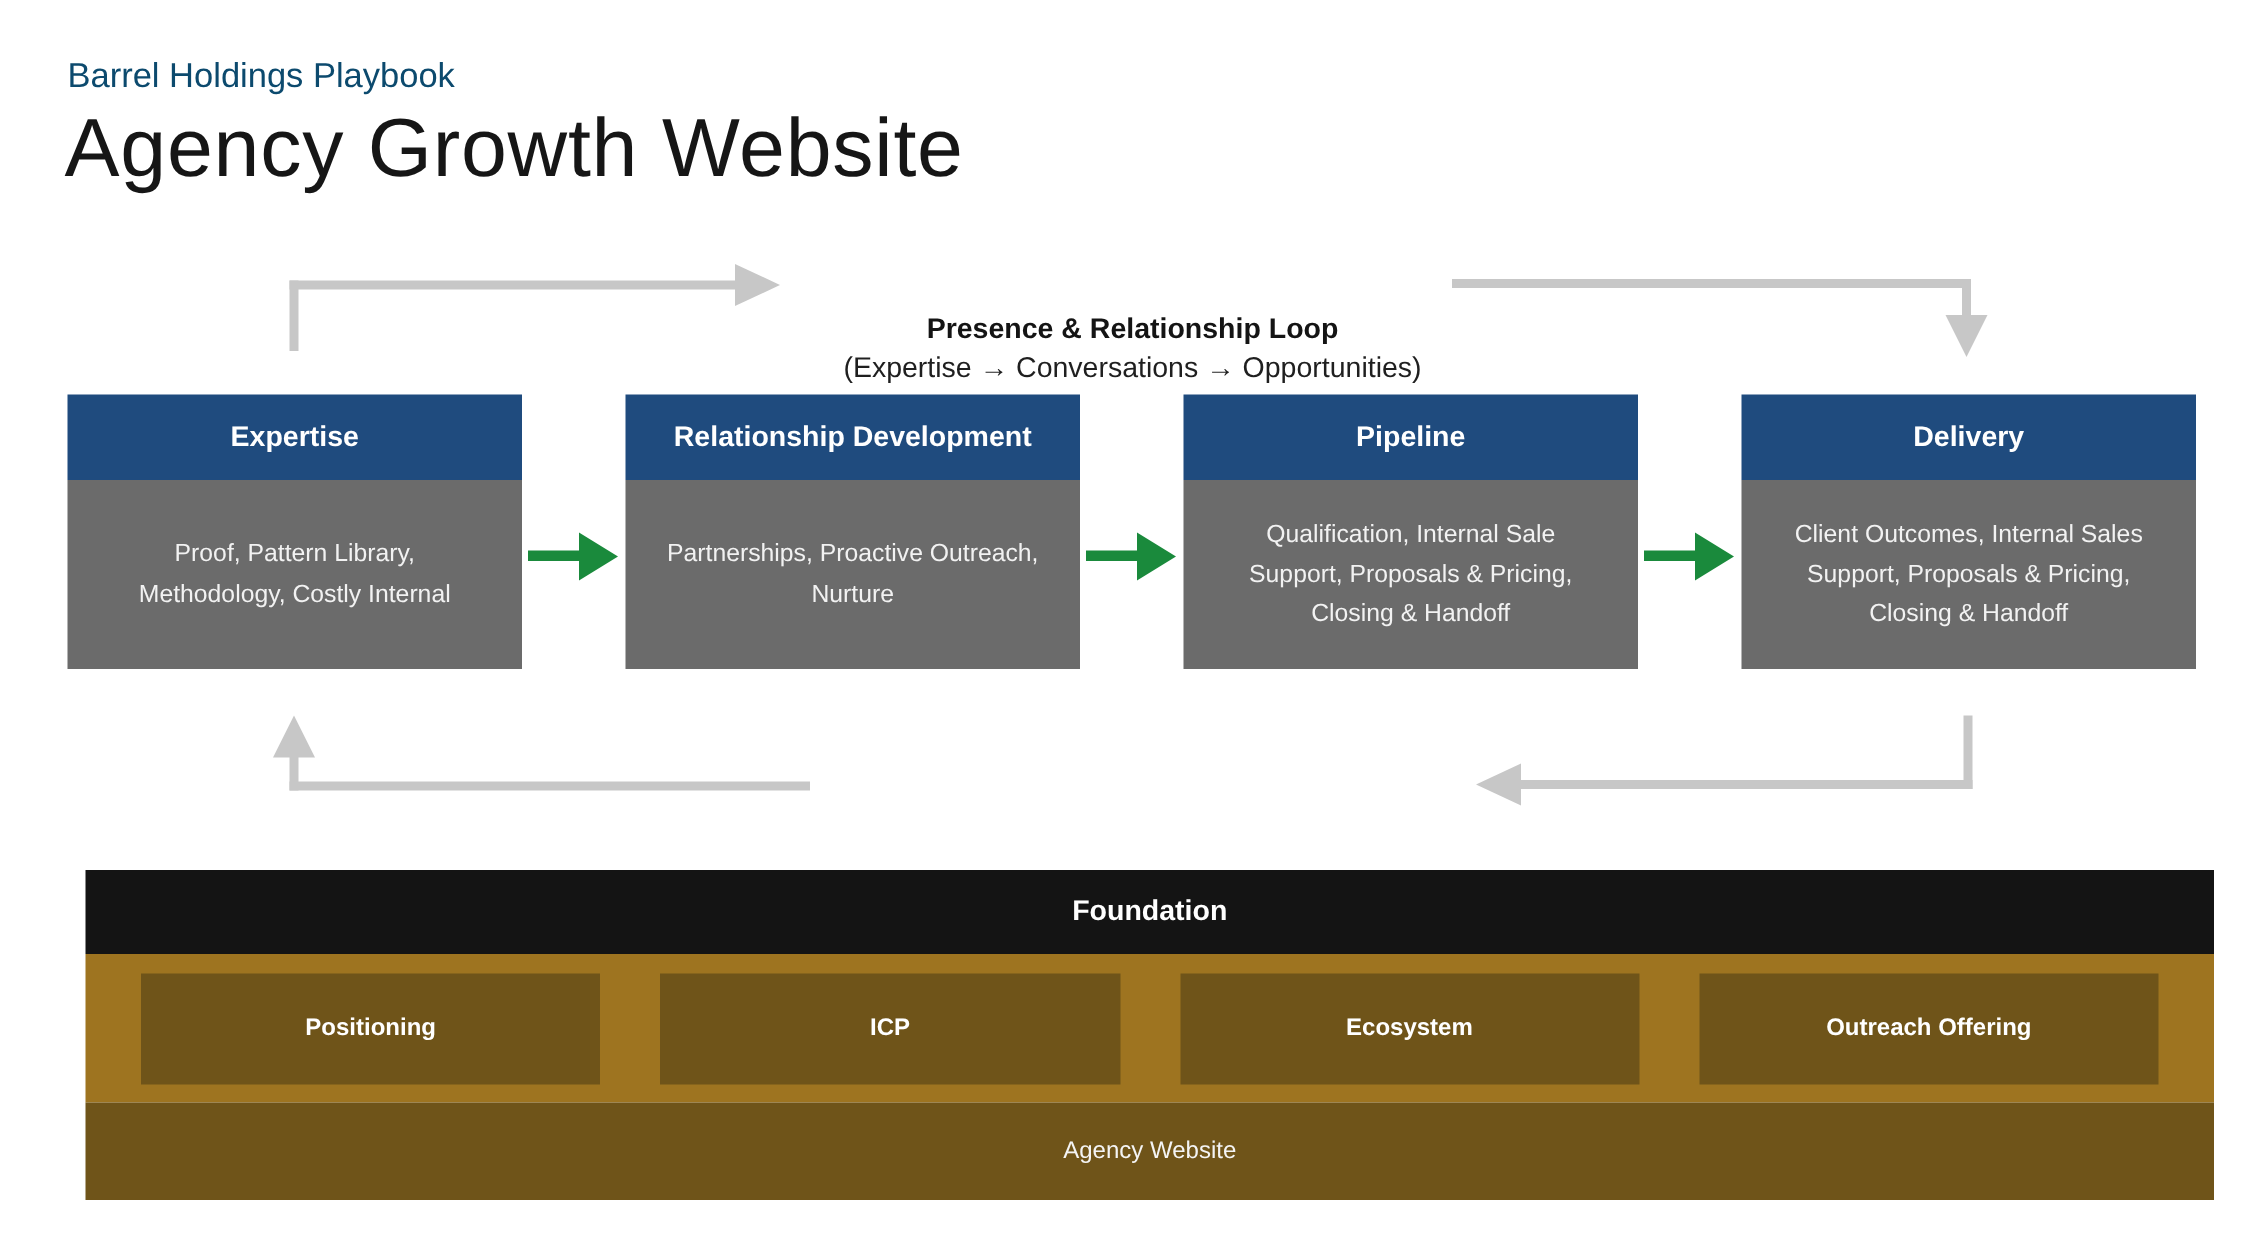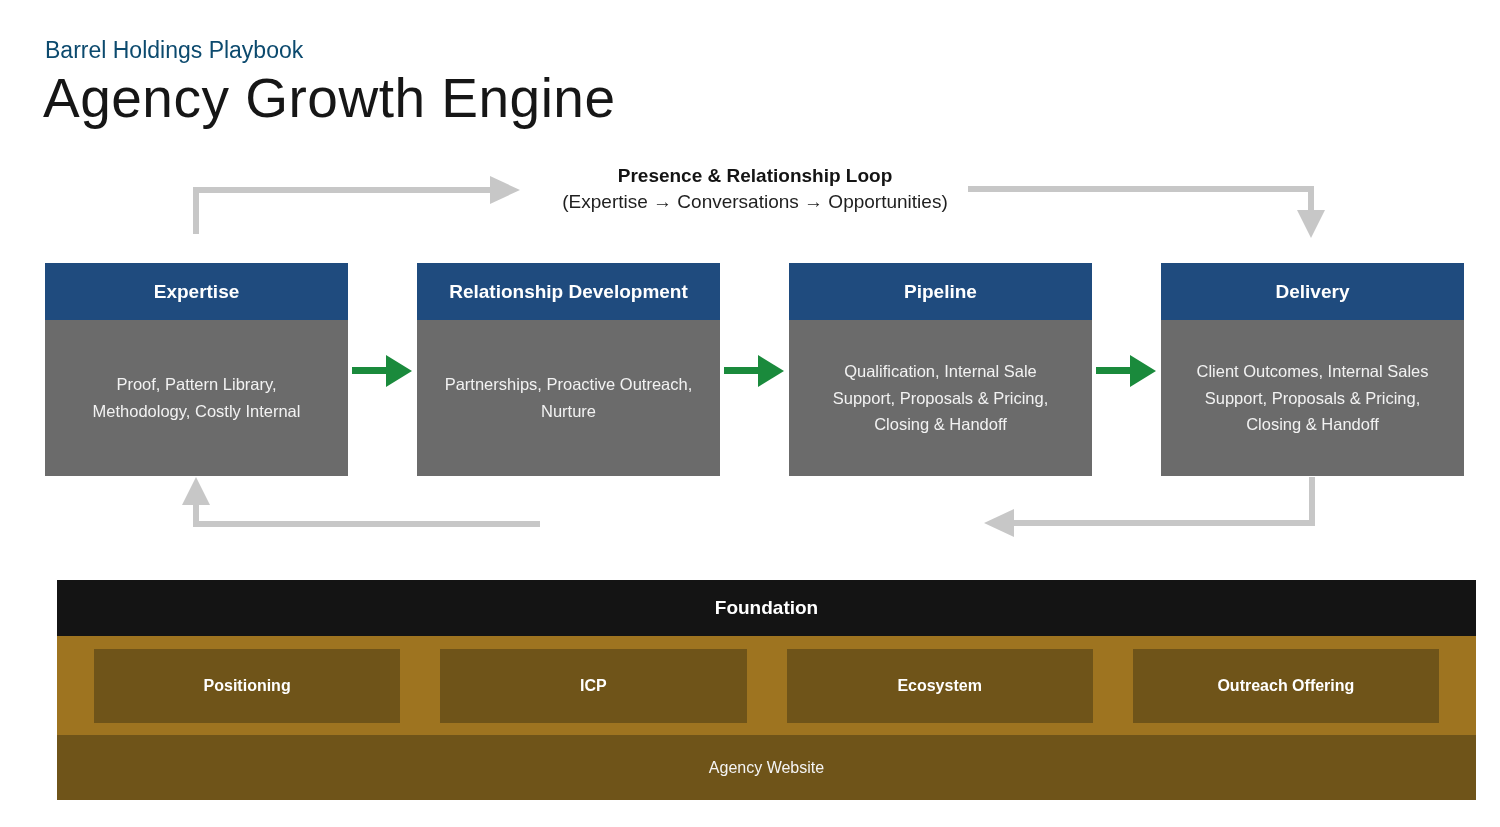--- a/index.html
+++ b/index.html
@@ -19,40 +19,40 @@
   }
   .big-title {
     position: absolute; left: 43px; top: 66px;
     font-size: 55px; font-weight: 300; color: #161616;
     letter-spacing: 0.5px;
   }
 
   
   .loop-text {
     position: absolute; left: 450px; width: 610px;
-    text-align: center; line-height: 26px;
+    text-align: center; line-height: 26px; margin-top: 44px;
   }
   .loop-text .loop-title { font-size: 19px; font-weight: 700; color: #141414; }
   .loop-text .loop-sub   { font-size: 19px; font-weight: 400; color: #1f1f1f; }
   .loop-top    { top: 163px; }
   .loop-bottom { top: 490px; }
 
   .gline { position: absolute; background: var(--loop-arrow-gray, #c7c7c7); }
   .ghead { position: absolute; width: 0; height: 0; }
   .ghead-right { border-top: 14px solid transparent; border-bottom: 14px solid transparent; border-left: 30px solid var(--loop-arrow-gray, #c7c7c7); }
   .ghead-left  { border-top: 14px solid transparent; border-bottom: 14px solid transparent; border-right: 30px solid var(--loop-arrow-gray, #c7c7c7); }
   .ghead-down  { border-left: 14px solid transparent; border-right: 14px solid transparent; border-top: 28px solid var(--loop-arrow-gray, #c7c7c7); }
   .ghead-up    { border-left: 14px solid transparent; border-right: 14px solid transparent; border-bottom: 28px solid var(--loop-arrow-gray, #c7c7c7); }
 
   
   .flow-row {
     position: absolute; left: 45px; top: 263px; width: 1419px; height: 183px;
     display: flex; justify-content: space-between;
   }
-  .stage { width: 303px; height: 213px; display: flex; flex-direction: column; }
+  .stage { width: 303px; height: 183px; display: flex; flex-direction: column; }
   .stage-header {
     height: 57px; background: var(--stage-header-blue, #1f4b7e);
     color: #ffffff; font-size: 19px; font-weight: 700;
     display: flex; align-items: center; justify-content: center;
     text-align: center;
   }
   .stage-body {
     flex: 1; background: var(--stage-body-gray, #6b6b6b);
     color: #f2f2f2; font-size: 16.5px; font-weight: 400;
     display: flex; align-items: center; justify-content: center;
@@ -95,21 +95,21 @@
     color: #f4f4f4; font-size: 16px; font-weight: 400;
     display: flex; align-items: center; justify-content: center;
   }
 </style>
 </head>
 <body>
 
 <div class="canvas">
 
   <div class="eyebrow">Barrel Holdings Playbook</div>
-  <div class="big-title">Agency Growth Engine</div>
+  <div class="big-title">Agency Growth Website</div>
 
   <div>
     <div class="gline" style="left:193px; top:187px; width:6px; height:47px;"></div>
     <div class="gline" style="left:193px; top:187px; width:300px; height:6px;"></div>
     <div class="ghead ghead-right" style="left:490px; top:176px;"></div>
   </div>
 
   <div class="loop-text loop-top">
     <div class="loop-title">Presence &amp; Relationship Loop</div>
     <div class="loop-sub">(Expertise → Conversations → Opportunities)</div>

